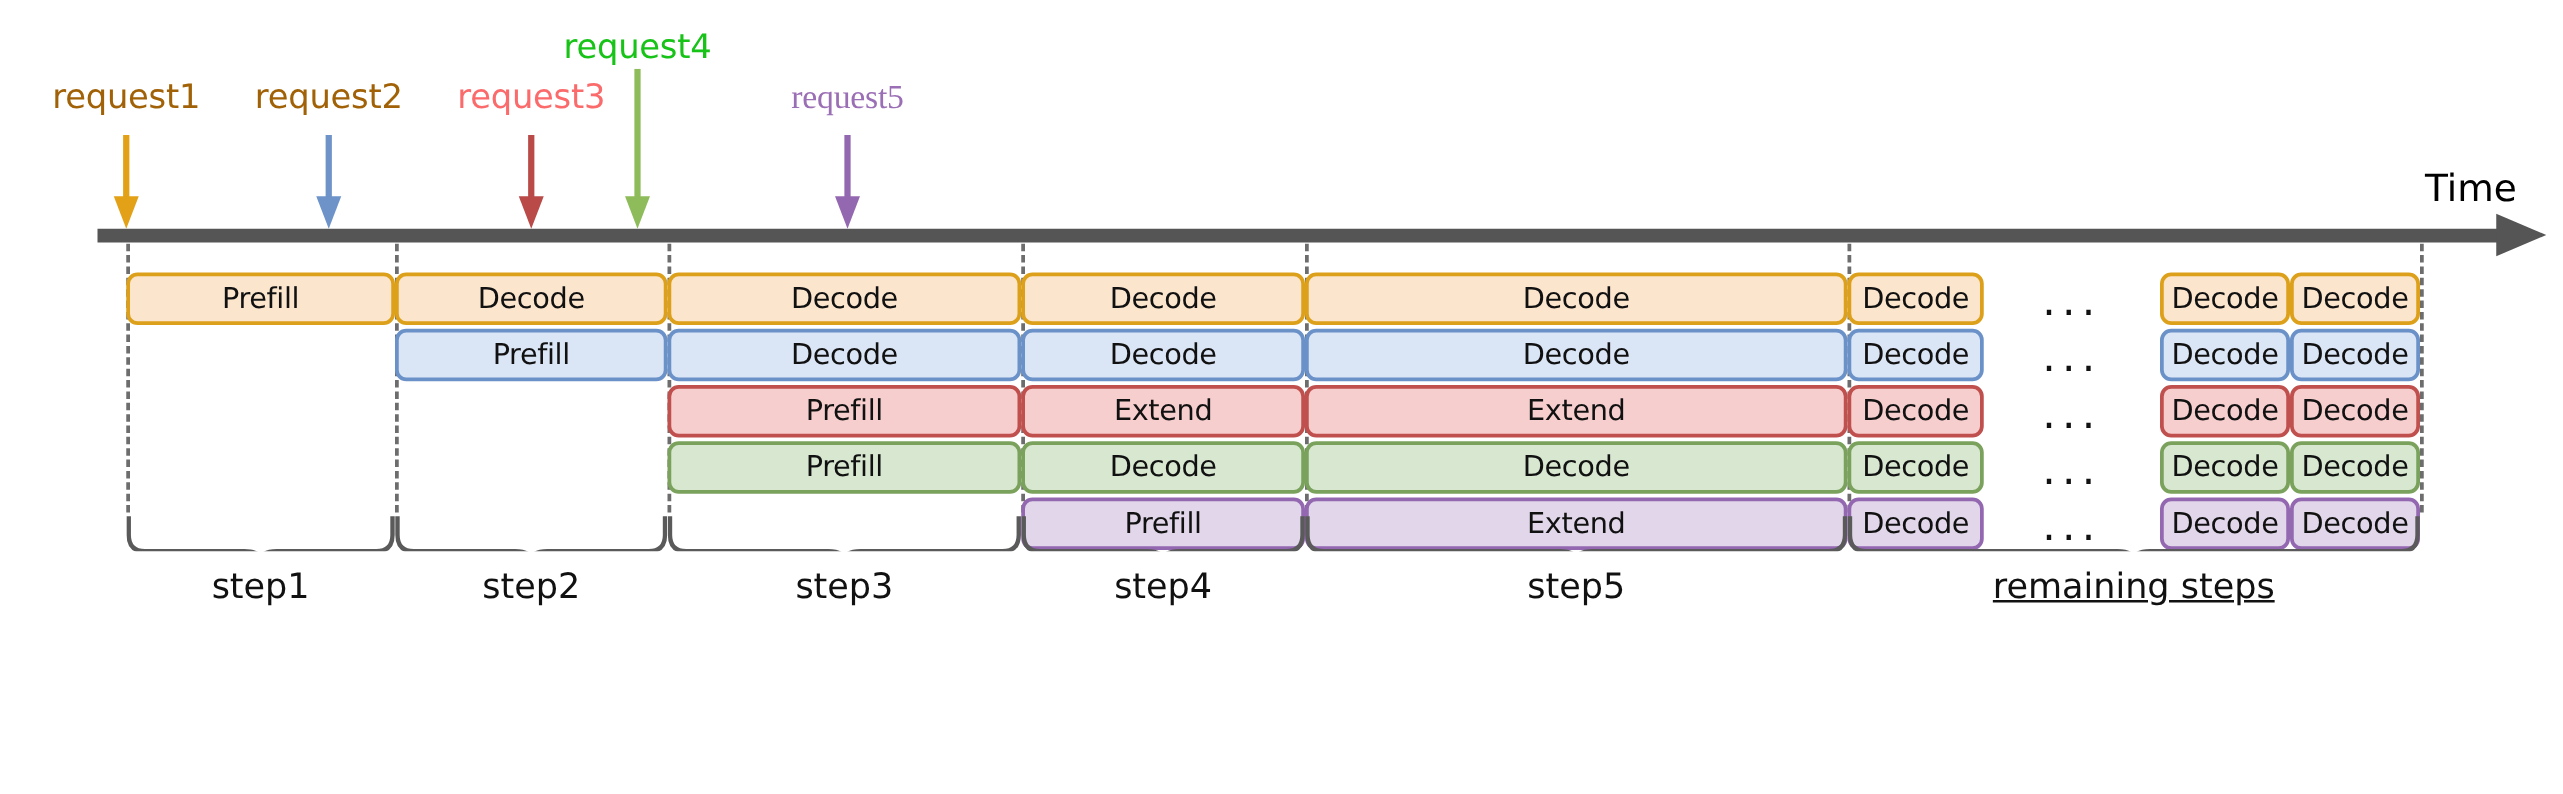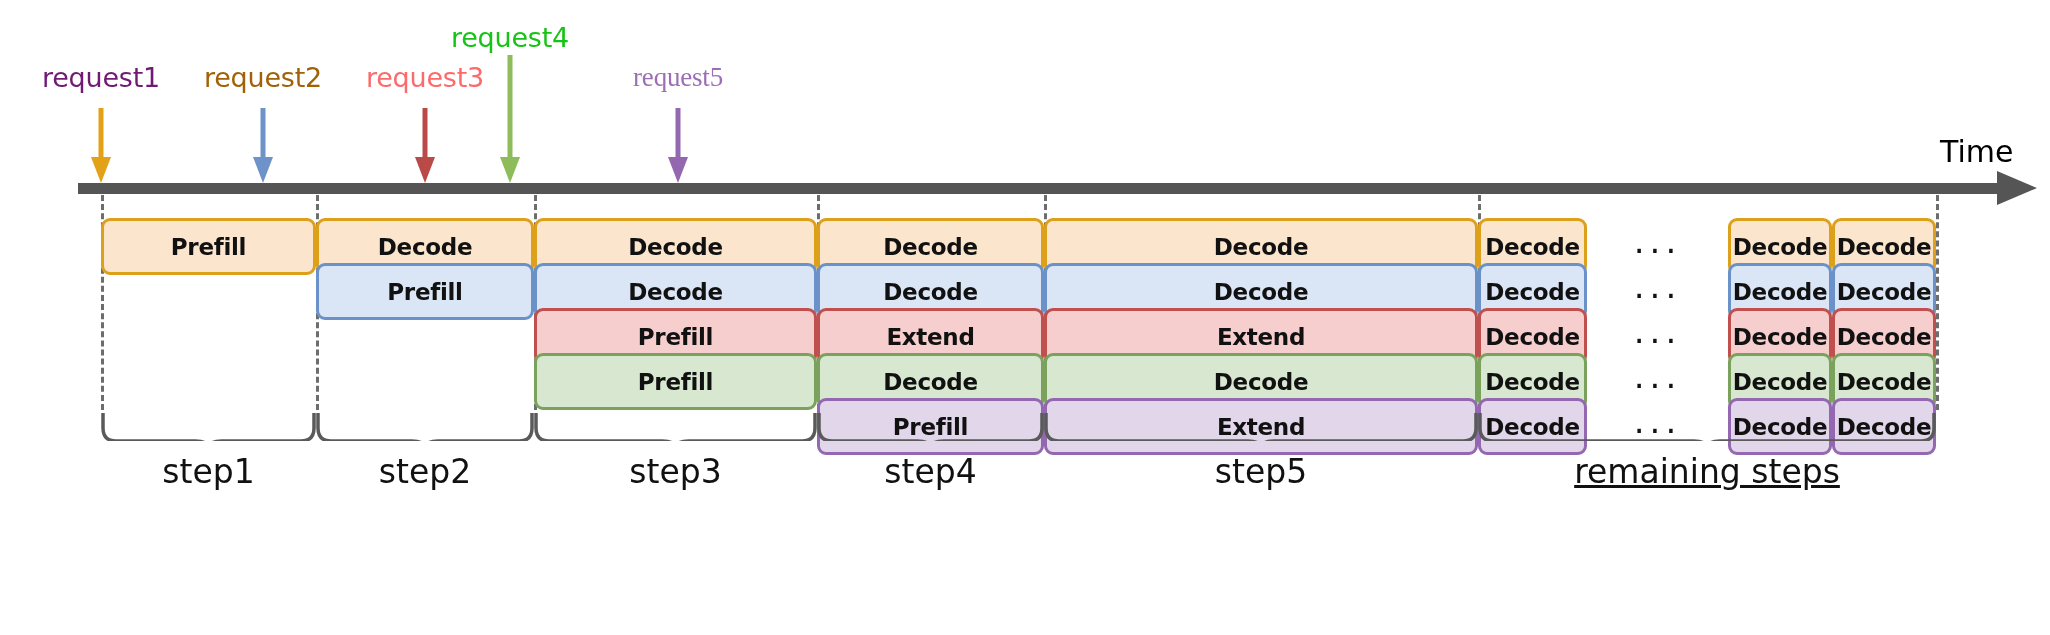--- a/index.html
+++ b/index.html
@@ -37,49 +37,49 @@
 
   
   .sep{
     position:absolute;width:0;border-left:3px dashed #6d6d6d;
     top:195px;height:215px;
   }
 
   
   .row{position:absolute;height:45px;}
   .box{
-    position:absolute;top:0;height:57px;box-sizing:border-box;
+    position:absolute;top:0;height:42px;box-sizing:border-box;
     border:3px solid #8b5cf6;border-radius:9px;
     display:flex;align-items:center;justify-content:center;
     font-size:23px;color:#111;letter-spacing:-0.3px;
     font-family:"DejaVu Sans","Liberation Sans",sans-serif;
-    white-space:nowrap;overflow:hidden;font-weight:bold;
+    white-space:nowrap;overflow:hidden;
   }
   .dots{
     position:absolute;top:0;height:45px;display:flex;align-items:center;
     justify-content:center;font-size:34px;letter-spacing:5px;color:#111;
     font-family:"DejaVu Sans","Liberation Sans",sans-serif;
   }
 
   
   .brace{position:absolute;top:413px;height:28px;}
   .brace svg{display:block;}
   .step-label{
-    position:absolute;top:452px;font-size:33px;color:#111;
+    position:absolute;top:452px;font-size:28px;color:#111;
     transform:translateX(-50%);white-space:nowrap;
     font-family:"DejaVu Sans","Liberation Sans",sans-serif;
   }
 </style>
 </head>
 <body>
 
 <div id="stage">
 
   <div id="requests-layer">
-      <div class="req-label" style="left: 101px; top: 62px; color: #701a75;">request1</div>
+      <div class="req-label" style="left: 101px; top: 62px; color: #a16207;">request1</div>
       <div class="req-arrow" style="left: 101px; top: 108px;"><svg width="28" height="75" viewBox="0 0 28 75">
           <line x1="14" y1="0" x2="14" y2="53" stroke="#E2A117" stroke-width="5"></line>
           <polygon points="4,49 24,49 14,75" fill="#E2A117"></polygon>
         </svg></div>
       <div class="req-label" style="left: 263px; top: 62px; color: #a16207;">request2</div>
       <div class="req-arrow" style="left: 263px; top: 108px;"><svg width="28" height="75" viewBox="0 0 28 75">
           <line x1="14" y1="0" x2="14" y2="53" stroke="#6D93C9" stroke-width="5"></line>
           <polygon points="4,49 24,49 14,75" fill="#6D93C9"></polygon>
         </svg></div>
       <div class="req-label" style="left: 425px; top: 62px; color: rgb(251, 107, 107);">request3</div>

